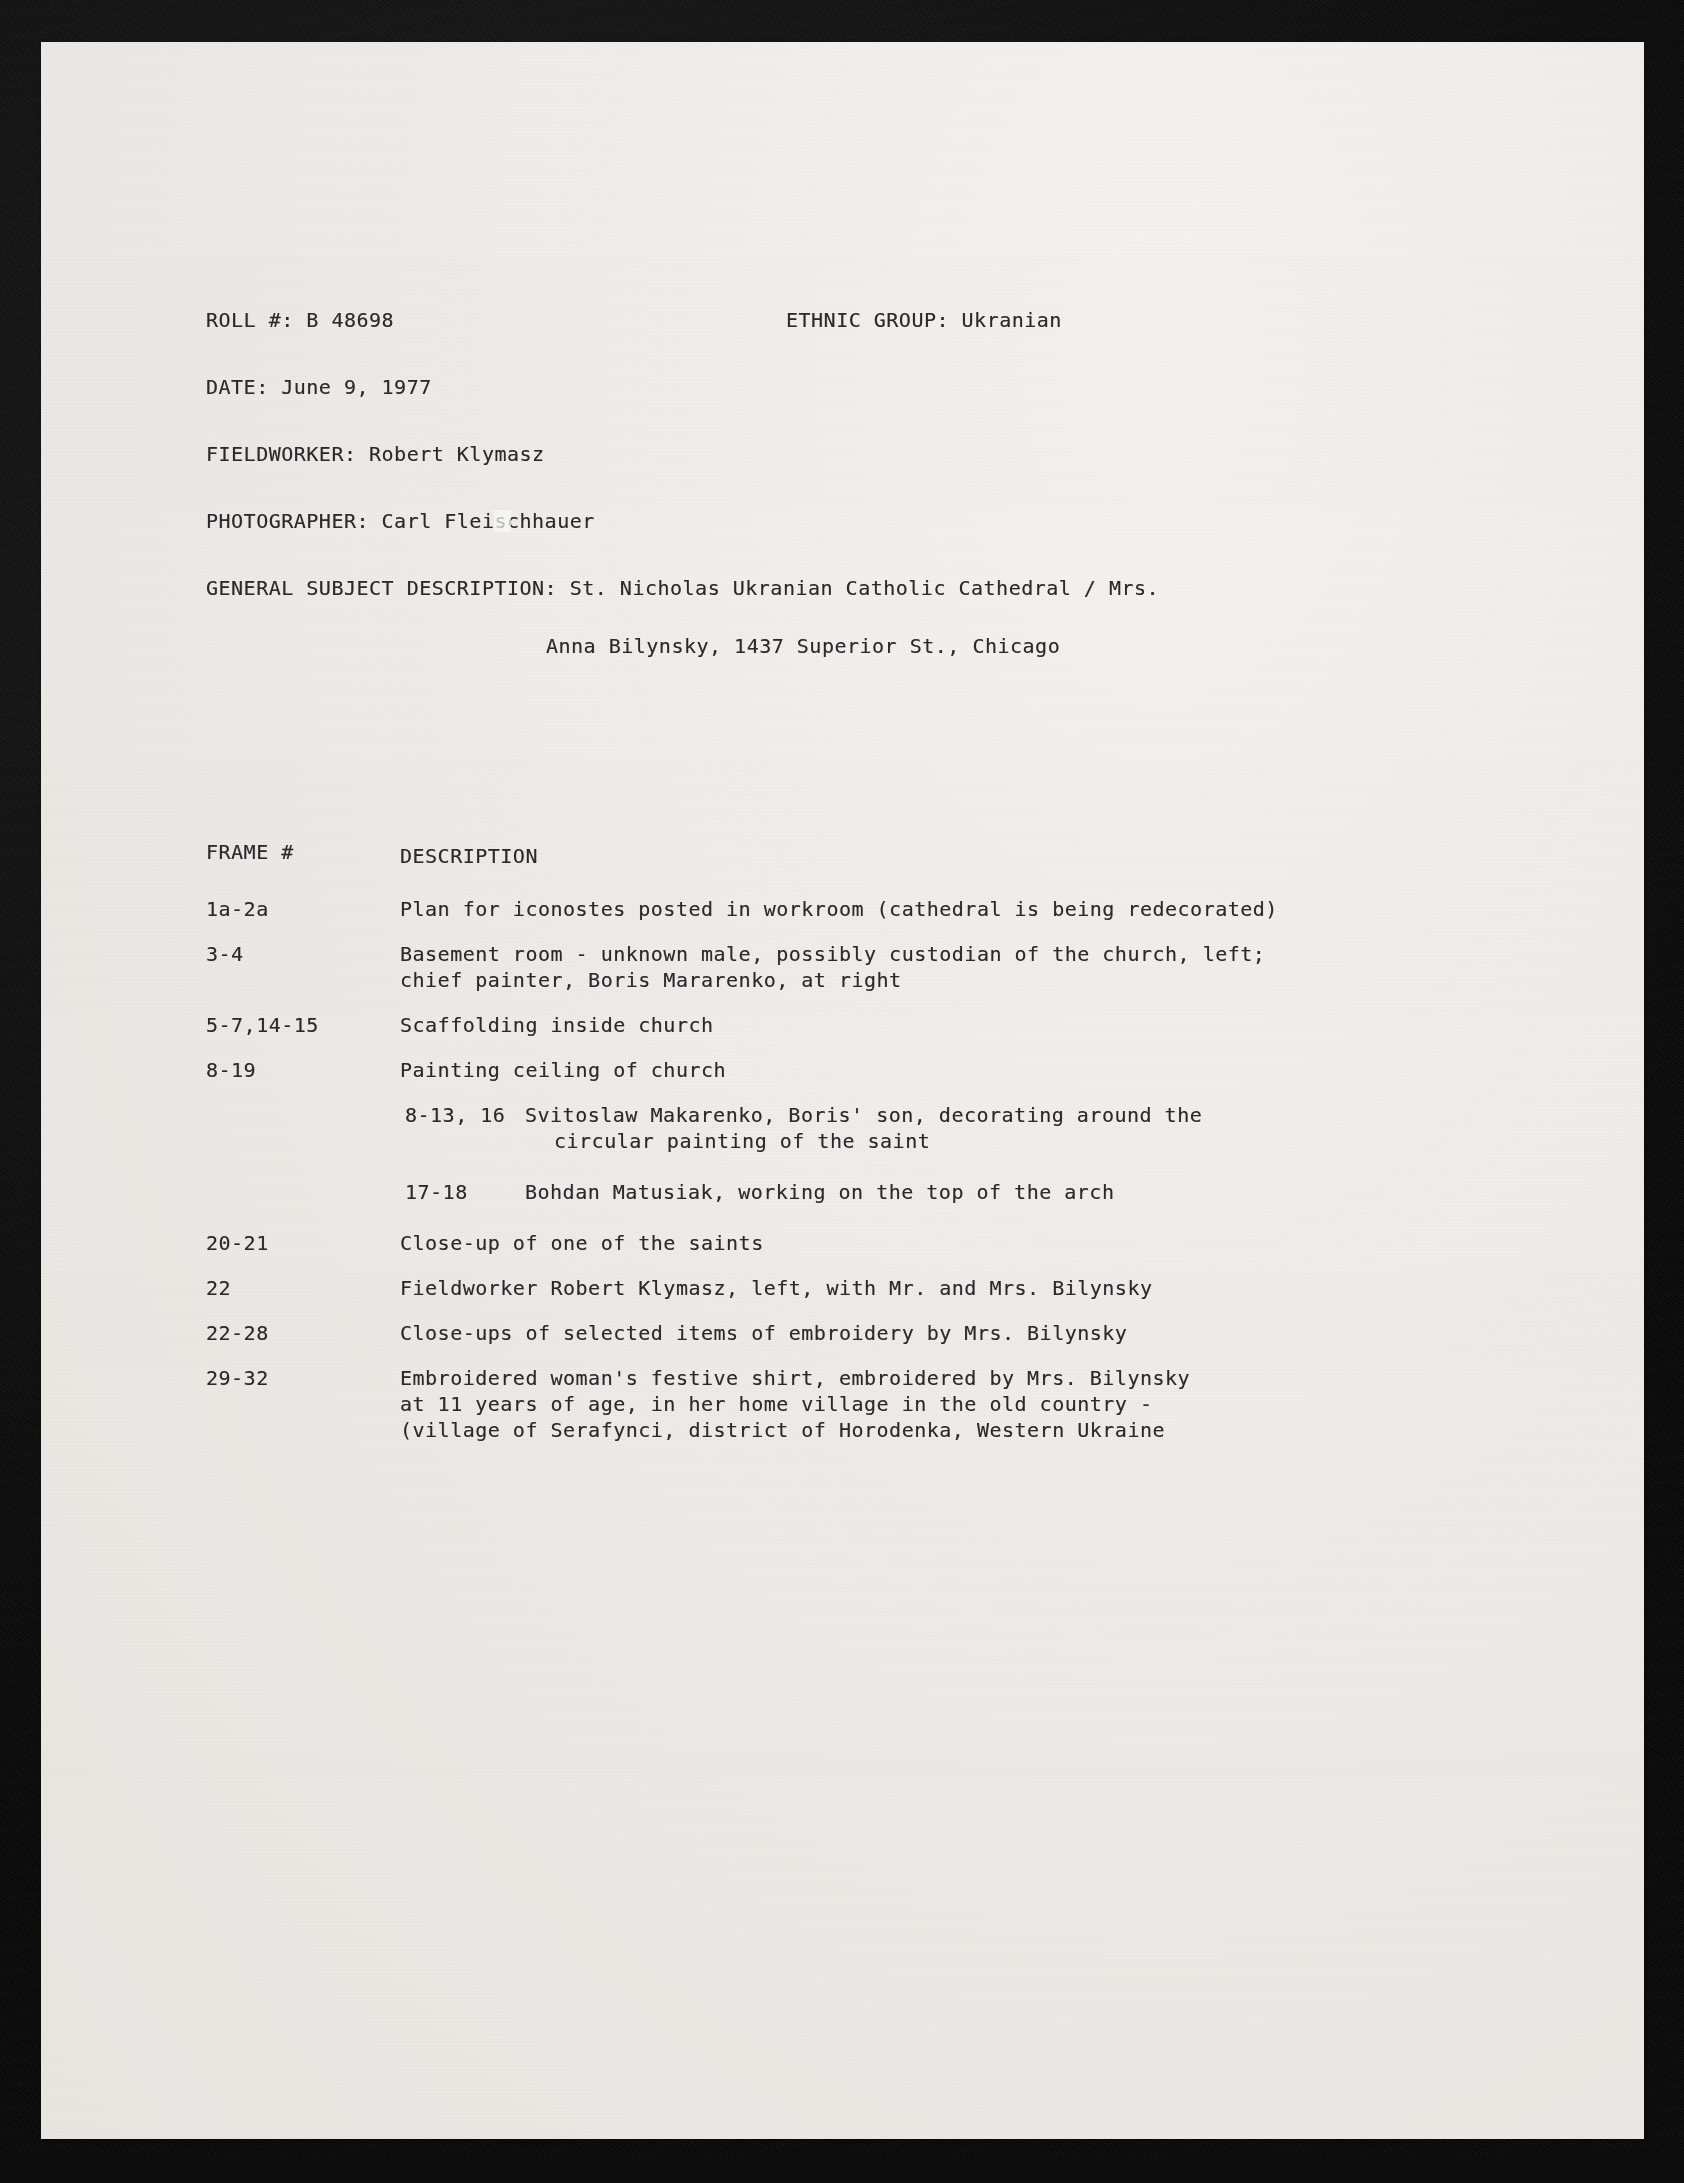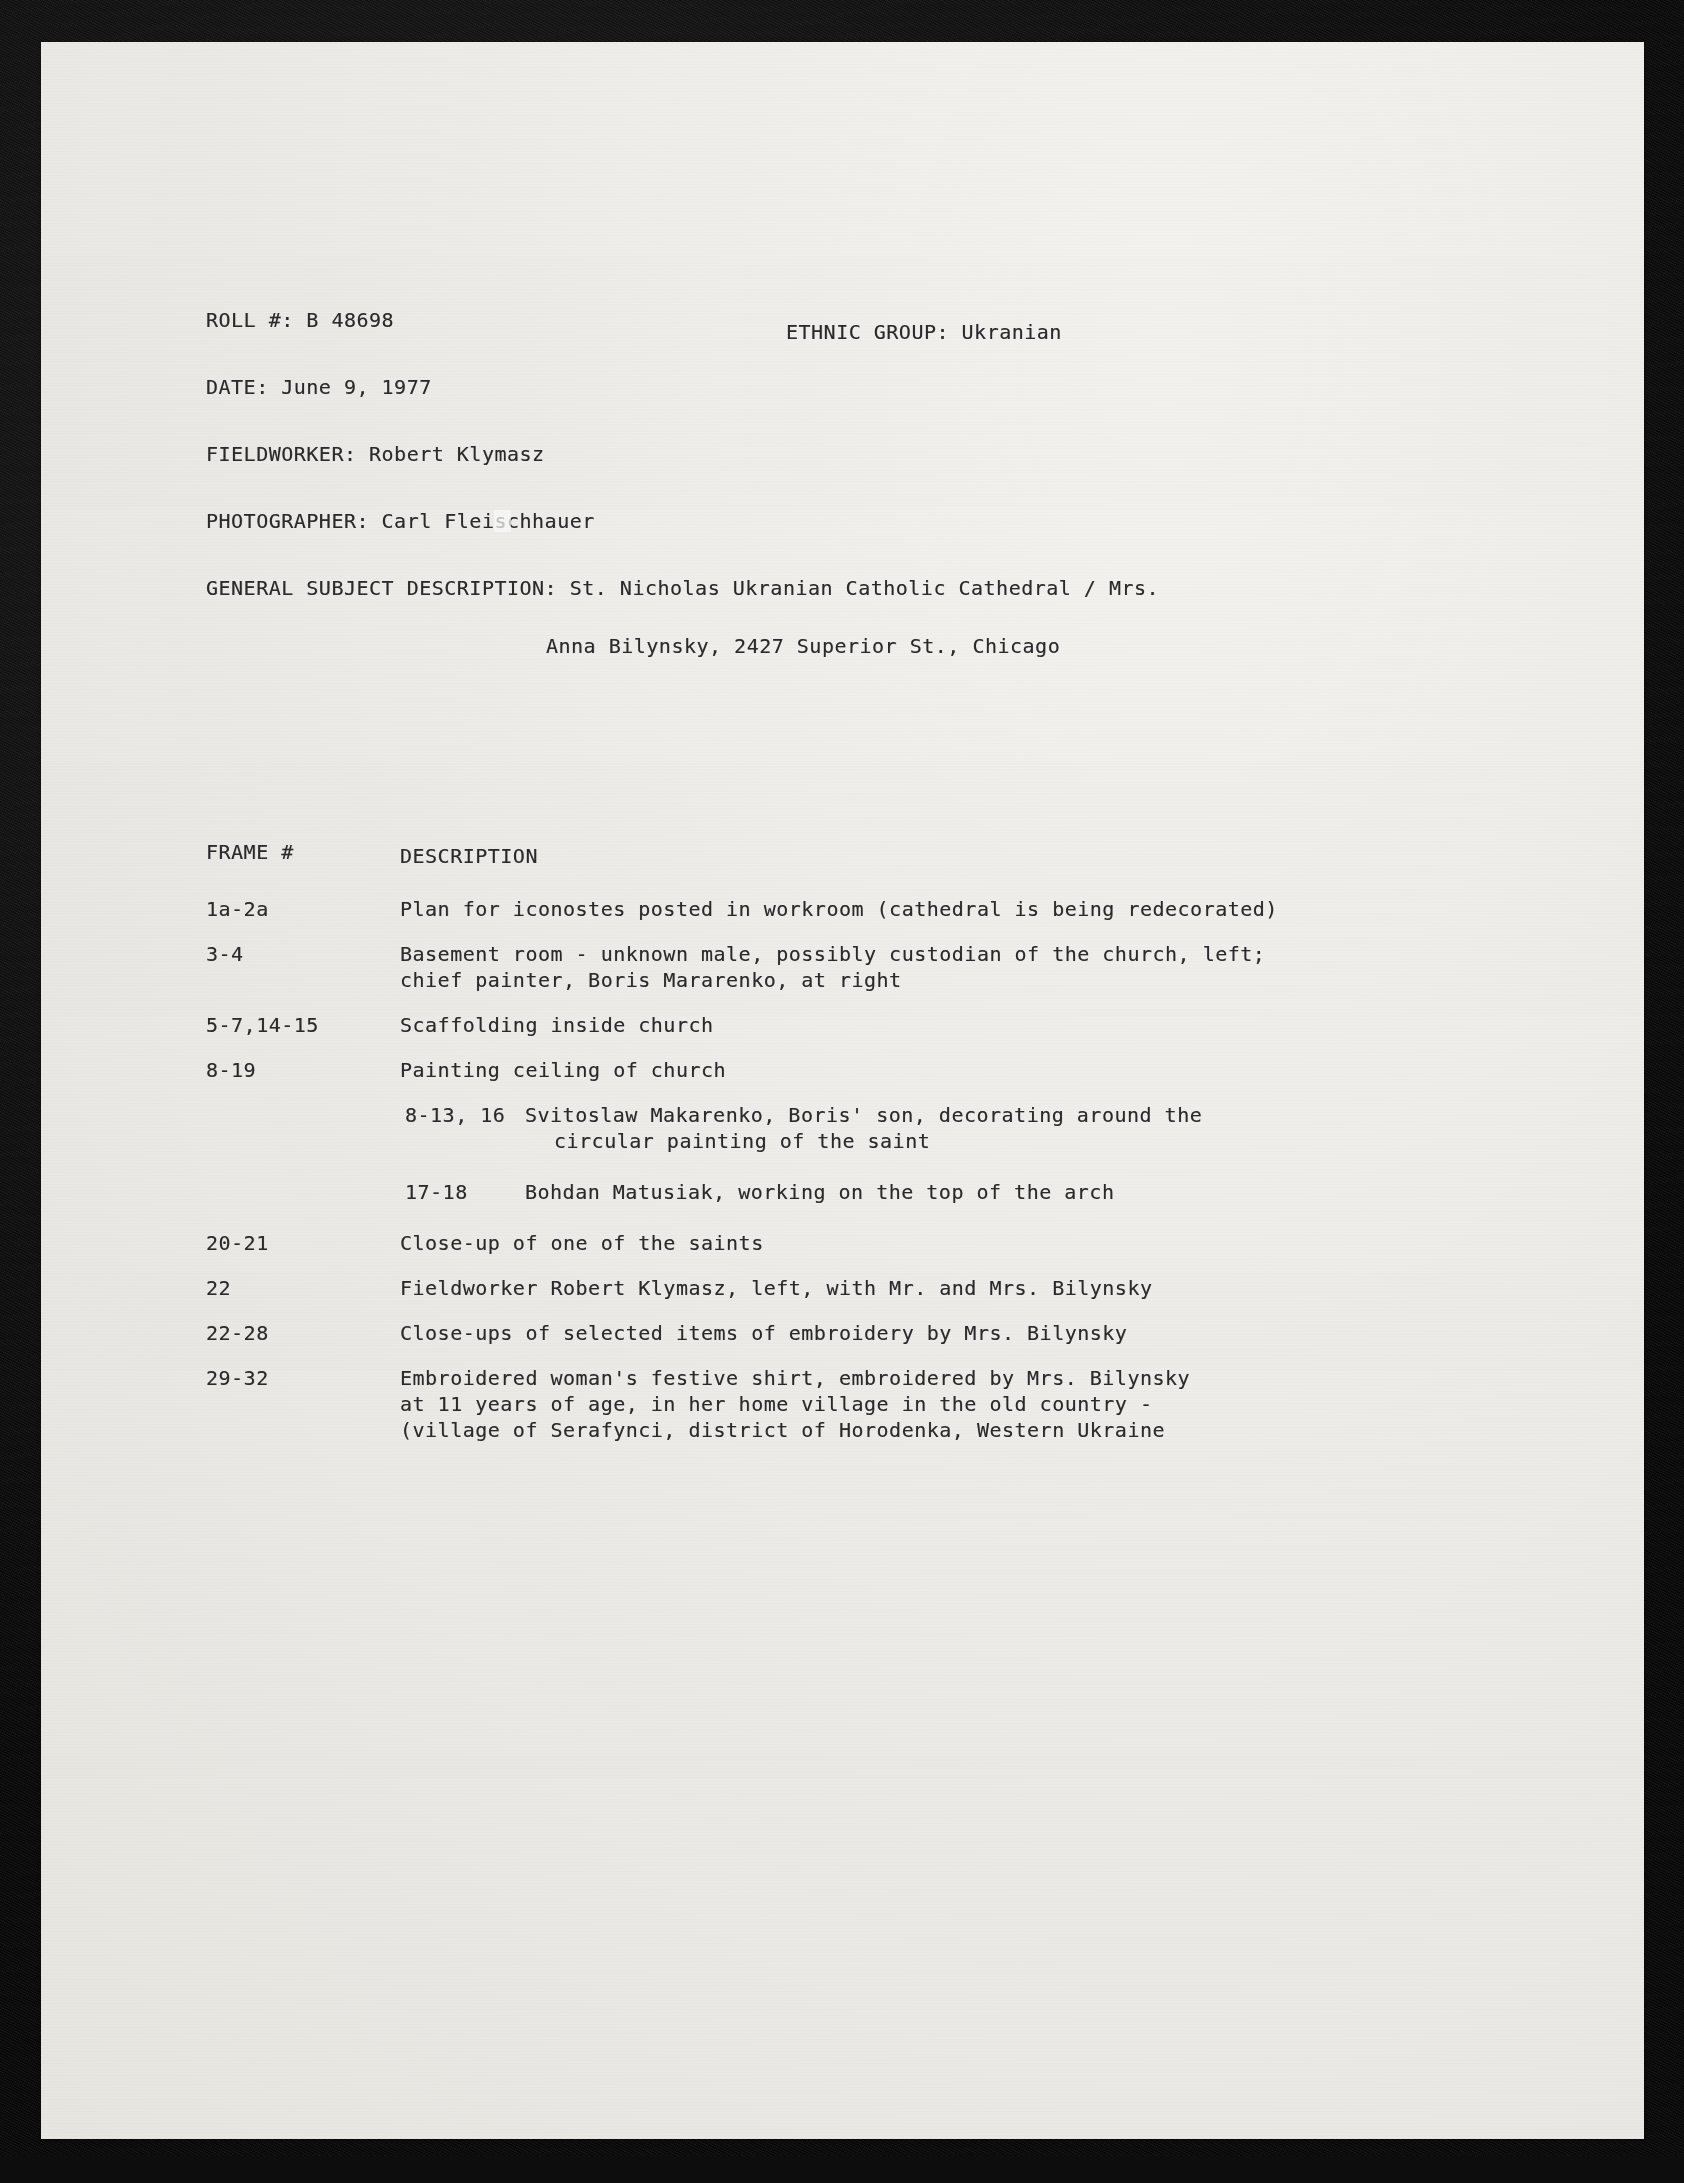--- a/index.html
+++ b/index.html
@@ -47,21 +47,21 @@
     line-height: 26px;
     white-space: pre;
     text-shadow: 0.3px 0.2px 0 rgba(60,60,65,0.30), -0.2px -0.1px 0 rgba(90,90,95,0.16);
     -webkit-font-smoothing: antialiased;
   }
 
   
   #header-block { position: absolute; left: 165px; top: 265px; width: 1349px; }
   .hdr-row { position: relative; height: 67px; }
   .hdr-label { position: absolute; left: 0; top: 0; }
-  .hdr-ethnic { position: absolute; left: 580px; top: 12px; }
+  .hdr-ethnic { position: absolute; left: 580px; top: 0; }
   .gsd-cont { position: absolute; left: 340px; top: 58px; }
   .whiteout {
     position: absolute;
     left: 288px;
     top: 2px;
     width: 17px;
     height: 22px;
     background: rgba(248,248,246,0.72);
     border-radius: 1.5px;
     pointer-events: none;
@@ -105,21 +105,21 @@
         <span class="typed hdr-label">FIELDWORKER: Robert Klymasz</span>
       </div>
 
       <div class="hdr-row">
         <span class="typed hdr-label">PHOTOGRAPHER: Carl Fleischhauer</span>
         <span class="whiteout"></span>
       </div>
 
       <div class="hdr-row">
         <span class="typed hdr-label">GENERAL SUBJECT DESCRIPTION: St. Nicholas Ukranian Catholic Cathedral / Mrs.</span>
-        <span class="typed gsd-cont">Anna Bilynsky, 2427 Superior St., Chicago</span>
+        <span class="typed gsd-cont">Anna Bilynsky, 1437 Superior St., Chicago</span>
       </div>
 
     </div>
 
     <div id="frame-table">
 
       <div class="col-head">
         <span class="typed c1">FRAME #</span>
         <span class="typed c2">DESCRIPTION</span>
       </div>

